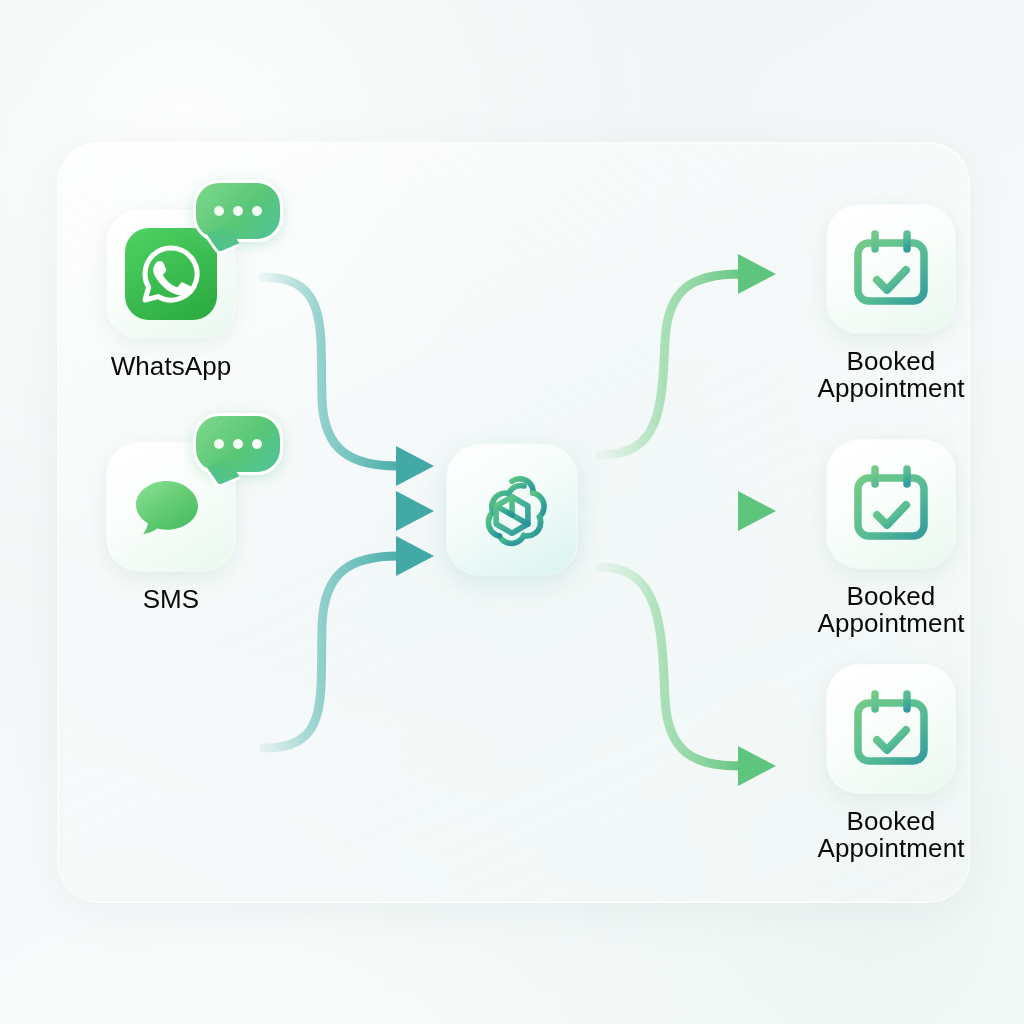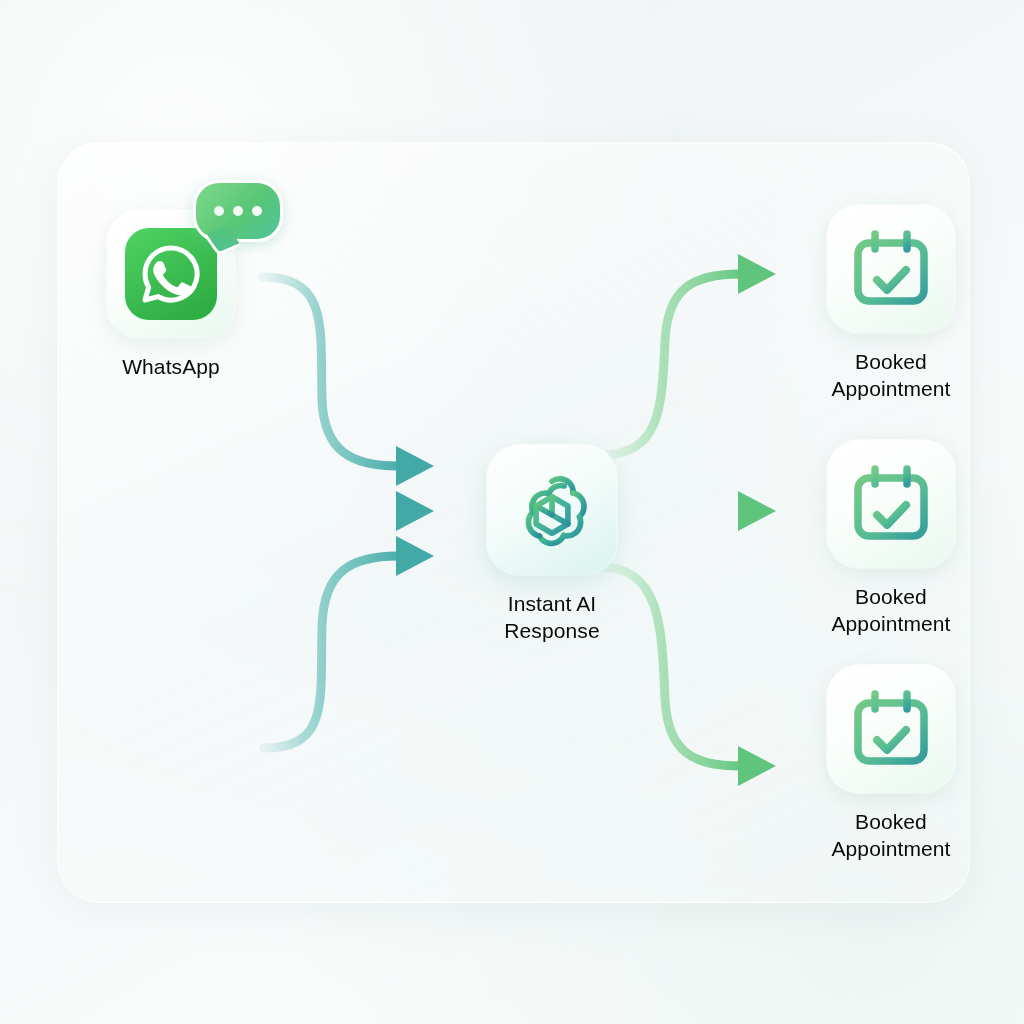--- a/index.html
+++ b/index.html
@@ -42,21 +42,21 @@
     background:radial-gradient(circle,rgba(160,230,190,.30) 0%,rgba(160,230,190,0) 70%);
     z-index:-1;}
   .tile.cool{background:linear-gradient(150deg,#ffffff 0%,#f6fdfb 45%,#dff4f0 100%);}
   .tile.ai{width:130px;height:130px;border-radius:33px;
     background:linear-gradient(150deg,#ffffff 0%,#f4fcfa 45%,#d9f3ee 100%);
     box-shadow:0 8px 26px rgba(110,185,180,.22), 0 0 0 1px rgba(255,255,255,.9),
                inset 0 1px 2px rgba(255,255,255,.95);}
 
   .label{
     margin-top:15px;text-align:center;color:#0a0a0a;
-    font-size:21px;line-height:27px;letter-spacing:.1px;white-space:pre-line;
+    font-size:26px;line-height:27px;letter-spacing:.1px;white-space:pre-line;
   }
   .label.wide{width:210px;}
 
   
   .bubble{position:absolute;width:84px;height:56px;border-radius:26px;
     right:-48px;top:-30px;
     border:3.5px solid #ffffff;
     display:flex;align-items:center;justify-content:center;gap:9px;
     box-shadow:0 3px 14px rgba(120,200,160,.35);}
   .bubble .dot{width:10px;height:10px;border-radius:50%;background:rgba(255,255,255,.92);}
@@ -170,41 +170,53 @@
       <div class="bubble green">
         <span class="dot"></span>
         <span class="dot"></span>
         <span class="dot"></span>
         <span class="tail"></span>
       </div>
     </div>
     <div class="label">WhatsApp</div>
   </div>
 
+  <div class="node" id="node-sms">
+    <div class="tile">
+      <svg width="104" height="104" viewBox="0 0 104 104">
+        <path d="M48 26c-17 0-31 10.6-31 23.7 0 7.5 4.6 14.2 11.8 18.5-.5 4.3-2.3 8.2-5 11 0 0 8.4-1.2 14.6-5.6 3.1.8 6.3 1.2 9.6 1.2 17 0 31-10.6 31-23.7S65 26 48 26z" fill="url(#gSMS)"></path>
+      </svg>
+      <div class="bubble green">
+        <span class="dot"></span>
+        <span class="dot"></span>
+        <span class="dot"></span>
+        <span class="tail"></span>
+      </div>
+    </div>
+    <div class="label">SMS</div>
+  </div>
 
 
   <div class="node" id="node-ai">
     <div class="tile ai">
       <svg width="88" height="88" viewBox="0 0 72 72">
         <g fill="none" stroke="url(#gKnot)" stroke-width="4.6" stroke-linecap="round" stroke-linejoin="round">
           <path d="M36 12.5c4.4-3.1 10.4-2.6 14.2 1.2 2.3 2.3 3.3 5.4 3 8.4"></path>
           <path d="M53.2 22.1c5.2 1 9 5.6 9 11 0 3.3-1.4 6.3-3.7 8.4"></path>
           <path d="M58.5 41.5c2.1 4.9.5 10.7-3.9 13.7-2.7 1.9-6 2.4-9 1.6"></path>
           <path d="M45.6 56.8c-2.1 4.9-7.5 7.6-12.7 6.2-3.2-.8-5.8-3-7.2-5.8"></path>
           <path d="M25.7 57.2c-5.2-1-9-5.6-9-11 0-3.3 1.4-6.3 3.7-8.4"></path>
           <path d="M20.4 37.8c-2.1-4.9-.5-10.7 3.9-13.7 2.7-1.9 6-2.4 9-1.6"></path>
           <path d="M33.3 22.5c2.1-4.9 7.5-7.6 12.7-6.2"></path>
           <path d="M36 25.2 L49 32.7 L49 47.5 L36 55 L23 47.5 L23 32.7 Z" opacity="0.95"></path>
           <path d="M36 25.2 L36 40 L49 47.5"></path>
           <path d="M23 32.7 L36 40"></path>
         </g>
       </svg>
     </div>
-    <div class="label wide">Instant AI
-Response</div>
   </div>
 
   <div class="node" id="node-appt-1">
     <div class="tile">
       <svg width="92" height="92" viewBox="0 0 92 92">
         <g fill="none" stroke="url(#gCal)" stroke-width="7.5" stroke-linecap="round" stroke-linejoin="round">
           <rect x="13" y="20" width="66" height="58" rx="11"></rect>
           <path d="M13 38 H79"></path>
           <path d="M30 11 V26 M62 11 V26"></path>
           <path d="M32 57 L42 67 L61 47" stroke-width="8"></path>

